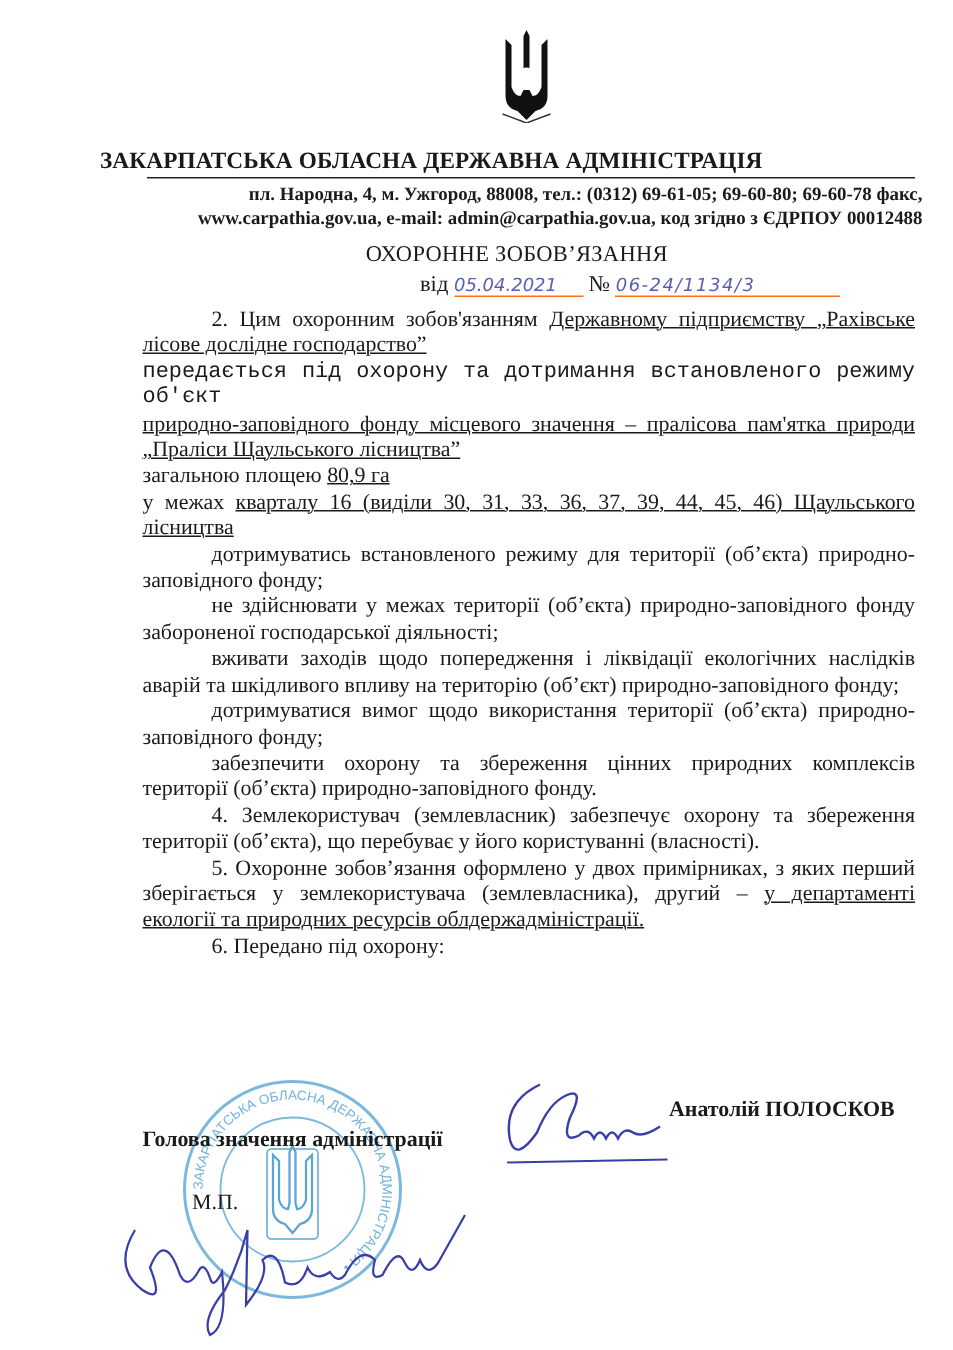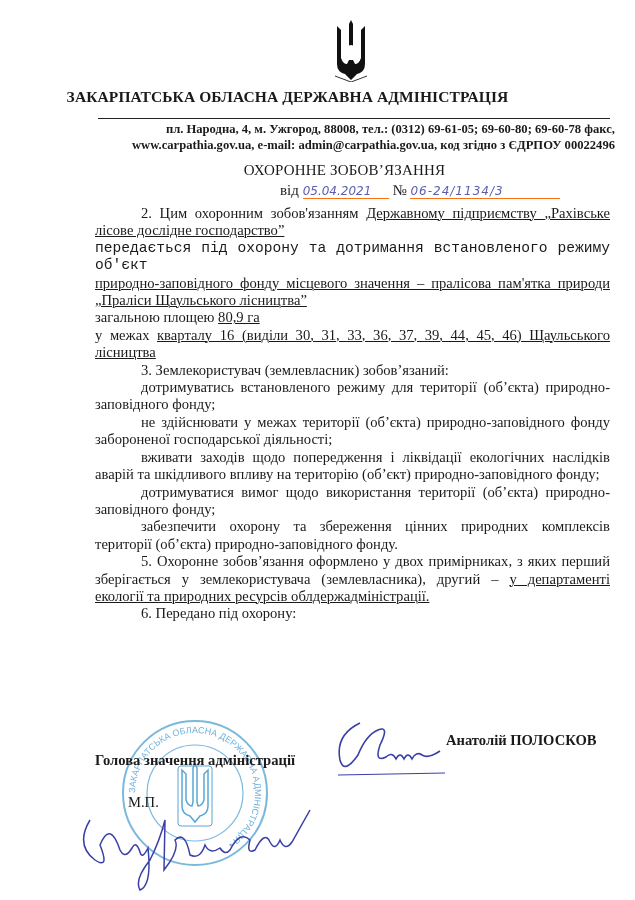--- a/index.html
+++ b/index.html
@@ -1,20 +1,20 @@
 <!DOCTYPE html>
 <html><head>
 <meta charset="utf-8">
 <style>
   html, body { margin: 0; padding: 0; background: #ffffff; }
   body { width: 635px; height: 900px; position: relative; overflow: hidden;
          font-family: "Liberation Serif", "DejaVu Serif", serif; color: #1a1a1a; }
   .abs { position: absolute; }
   .trident { left: 333px; top: 20px; width: 36px; height: 62px; }
-  .org-title { left: 0; width: 515px; top: 88px; text-align: center; font-size: 15.5px; font-weight: bold; letter-spacing: 0.1px; padding-left: 60px; box-sizing: border-box; }
+  .org-title { left: 0; width: 515px; top: 99px; text-align: center; font-size: 15.5px; font-weight: bold; letter-spacing: 0.1px; padding-left: 60px; box-sizing: border-box; }
   .hr { left: 98px; top: 118px; width: 512px; height: 0; border-top: 1.6px solid #222; }
   .addr { left: 95px; width: 520px; text-align: right; font-size: 12.6px; font-weight: bold; line-height: 16px; }
   .addr1 { top: 121px; }
   .addr2 { top: 137px; }
   .doc-title { left: 1px; width: 635px; top: 162px; text-align: center; font-size: 15px; padding-left: 52px; box-sizing: border-box; letter-spacing: 0.2px; }
   .ref-line { top: 182px; left: 280px; font-size: 15px; white-space: nowrap; }
   .ref-line .hw { font-family: "DejaVu Sans", sans-serif; font-style: italic; color: #5a5fb0; font-size: 12px; display: inline-block; border-bottom: 1px solid #f97316; }
   .ref-date { width: 86px; }
   .ref-num { width: 150px; letter-spacing: 1px; }
   .body-text { left: 95px; width: 515px; top: 205px; font-size: 14.6px; line-height: 17.4px; text-align: justify; }
@@ -34,42 +34,42 @@
 
 <svg class="abs trident" viewBox="0 0 36 62">
   <path d="M4 6 L4 44 Q4 52 12 54 L18 60 L24 54 Q32 52 32 44 L32 6 L28 10 L28 38 Q26 44 22 44 L20 40 L20 4 L18 0 L16 4 L16 40 L14 44 Q10 44 8 38 L8 10 Z" fill="#111"></path>
   <path d="M12 28 Q18 22 24 28 L22 40 L14 40 Z" fill="#fff"></path>
   <path d="M2 56 L18 62 L34 56" stroke="#333" stroke-width="1" fill="none"></path>
 </svg>
 
 <div class="abs org-title">ЗАКАРПАТСЬКА ОБЛАСНА ДЕРЖАВНА АДМІНІСТРАЦІЯ</div>
 <div class="abs hr"></div>
 <div class="abs addr addr1">пл. Народна, 4, м. Ужгород, 88008, тел.: (0312) 69-61-05; 69-60-80; 69-60-78 факс,</div>
-<div class="abs addr addr2">www.carpathia.gov.ua, e-mail: admin@carpathia.gov.ua, код згідно з ЄДРПОУ 00022496</div>
+<div class="abs addr addr2">www.carpathia.gov.ua, e-mail: admin@carpathia.gov.ua, код згідно з ЄДРПОУ 00012488</div>
 
 <div class="abs doc-title">ОХОРОННЕ ЗОБОВ’ЯЗАННЯ</div>
 <div class="abs ref-line">
   <span>від</span>
   <span class="hw ref-date">05.04.2021</span>
   <span>№</span>
   <span class="hw ref-num">06-24/1134/3</span>
 </div>
 
 <div class="abs body-text">
   <p class="ind"><span>2. Цим охоронним зобов'язанням </span><span class="u">Державному підприємству „Рахівське лісове дослідне господарство”</span></p>
   <p class="just-last">передається під охорону та дотримання встановленого режиму об'єкт</p>
   <p class="u">природно-заповідного фонду місцевого значення – пралісова пам'ятка природи „Праліси Щаульського лісництва”</p>
   <p><span>загальною площею </span><span class="u">80,9 га</span></p>
   <p><span>у межах </span><span class="u">кварталу 16 (виділи 30, 31, 33, 36, 37, 39, 44, 45, 46) Щаульського лісництва</span></p>
-  <p class="ind">3. Землекористувач (землевласник) зобов’язаний:</p>
   <p class="ind">дотримуватись встановленого режиму для території (об’єкта) природно-заповідного фонду;</p>
   <p class="ind">не здійснювати у межах території (об’єкта) природно-заповідного фонду забороненої господарської діяльності;</p>
   <p class="ind">вживати заходів щодо попередження і ліквідації екологічних наслідків аварій та шкідливого впливу на територію (об’єкт) природно-заповідного фонду;</p>
   <p class="ind">дотримуватися вимог щодо використання території (об’єкта) природно-заповідного фонду;</p>
   <p class="ind">забезпечити охорону та збереження цінних природних комплексів території (об’єкта) природно-заповідного фонду.</p>
+  <p class="ind">4. Землекористувач (землевласник) забезпечує охорону та збереження території (об’єкта), що перебуває у його користуванні (власності).</p>
   <p class="ind"><span>5. Охоронне зобов’язання оформлено у двох примірниках, з яких перший зберігається у землекористувача (землевласника), другий – </span><span class="u">у департаменті екології та природних ресурсів облдержадміністрації.</span></p>
   <p class="ind">6. Передано під охорону:</p>
 </div>
 
 <svg class="abs stamp" viewBox="0 0 150 150">
   <defs>
       <path id="stampArc" d="M75,75 m-60,0 a60,60 0 1,1 120,0 a60,60 0 1,1 -120,0"></path>
     </defs>
   <circle cx="75" cy="75" r="72" fill="none" stroke="#5aa6d6" stroke-width="2" opacity="0.8"></circle>
   <circle cx="75" cy="75" r="48" fill="none" stroke="#5aa6d6" stroke-width="1.2" opacity="0.8"></circle>

